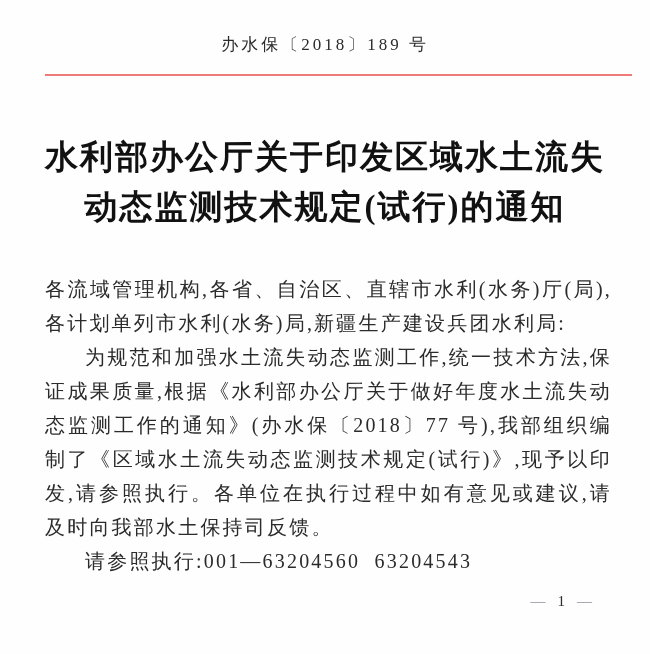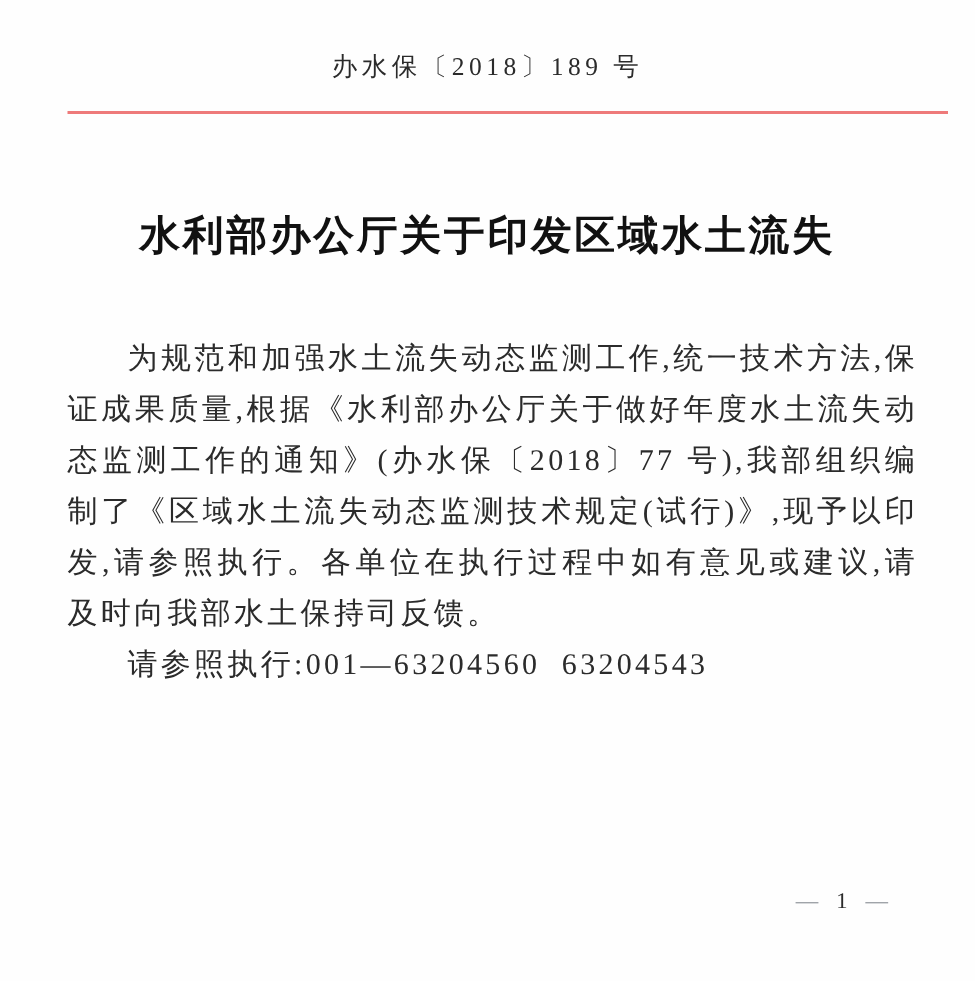--- a/index.html
+++ b/index.html
@@ -22,21 +22,21 @@
     line-height: 22px;
     letter-spacing: 3px;
   }
   .red-line {
     height: 2px;
     margin: 18px 18px 0 45px;
     background: #ee7a7a; 
   }
   .doc-title {
     margin: 56px 40px 0 40px;
-    font-size: 27px;
+    font-size: 33px;
     font-weight: bold;
     text-align: center;
     line-height: 50px;
     letter-spacing: 2px;
     color: #111;
   }
   .doc-body {
     margin: 40px 38px 0 45px;
     font-size: 20px;
     line-height: 34px;
@@ -62,23 +62,25 @@
 <body>
 
 <div class="page" style="color: rgb(43, 43, 43);">
 
   <div class="doc-number">办水保〔2018〕189 号</div>
 
   <div class="red-line" style="background: rgb(238, 122, 122);"></div>
 
   <h1 class="doc-title">
     <span>水利部办公厅关于印发区域水土流失</span><br>
+    <span>动态监测技术规定(试行)的通知</span>
   </h1>
 
   <div class="doc-body">
+    <p class="recipients">各流域管理机构,各省、自治区、直辖市水利(水务)厅(局),各计划单列市水利(水务)局,新疆生产建设兵团水利局:</p>
 
     <p class="para-indent">为规范和加强水土流失动态监测工作,统一技术方法,保证成果质量,根据《水利部办公厅关于做好年度水土流失动态监测工作的通知》(办水保〔2018〕77 号),我部组织编制了《区域水土流失动态监测技术规定(试行)》,现予以印发,请参照执行。各单位在执行过程中如有意见或建议,请及时向我部水土保持司反馈。</p>
 
     <p class="contact-line"><span>请参照执行:</span><span>001—63204560  63204543</span></p>
 
   </div>
 
   <div class="page-number">
     <span class="dash">—</span><span class="num">1</span><span class="dash">—</span>
   </div>

